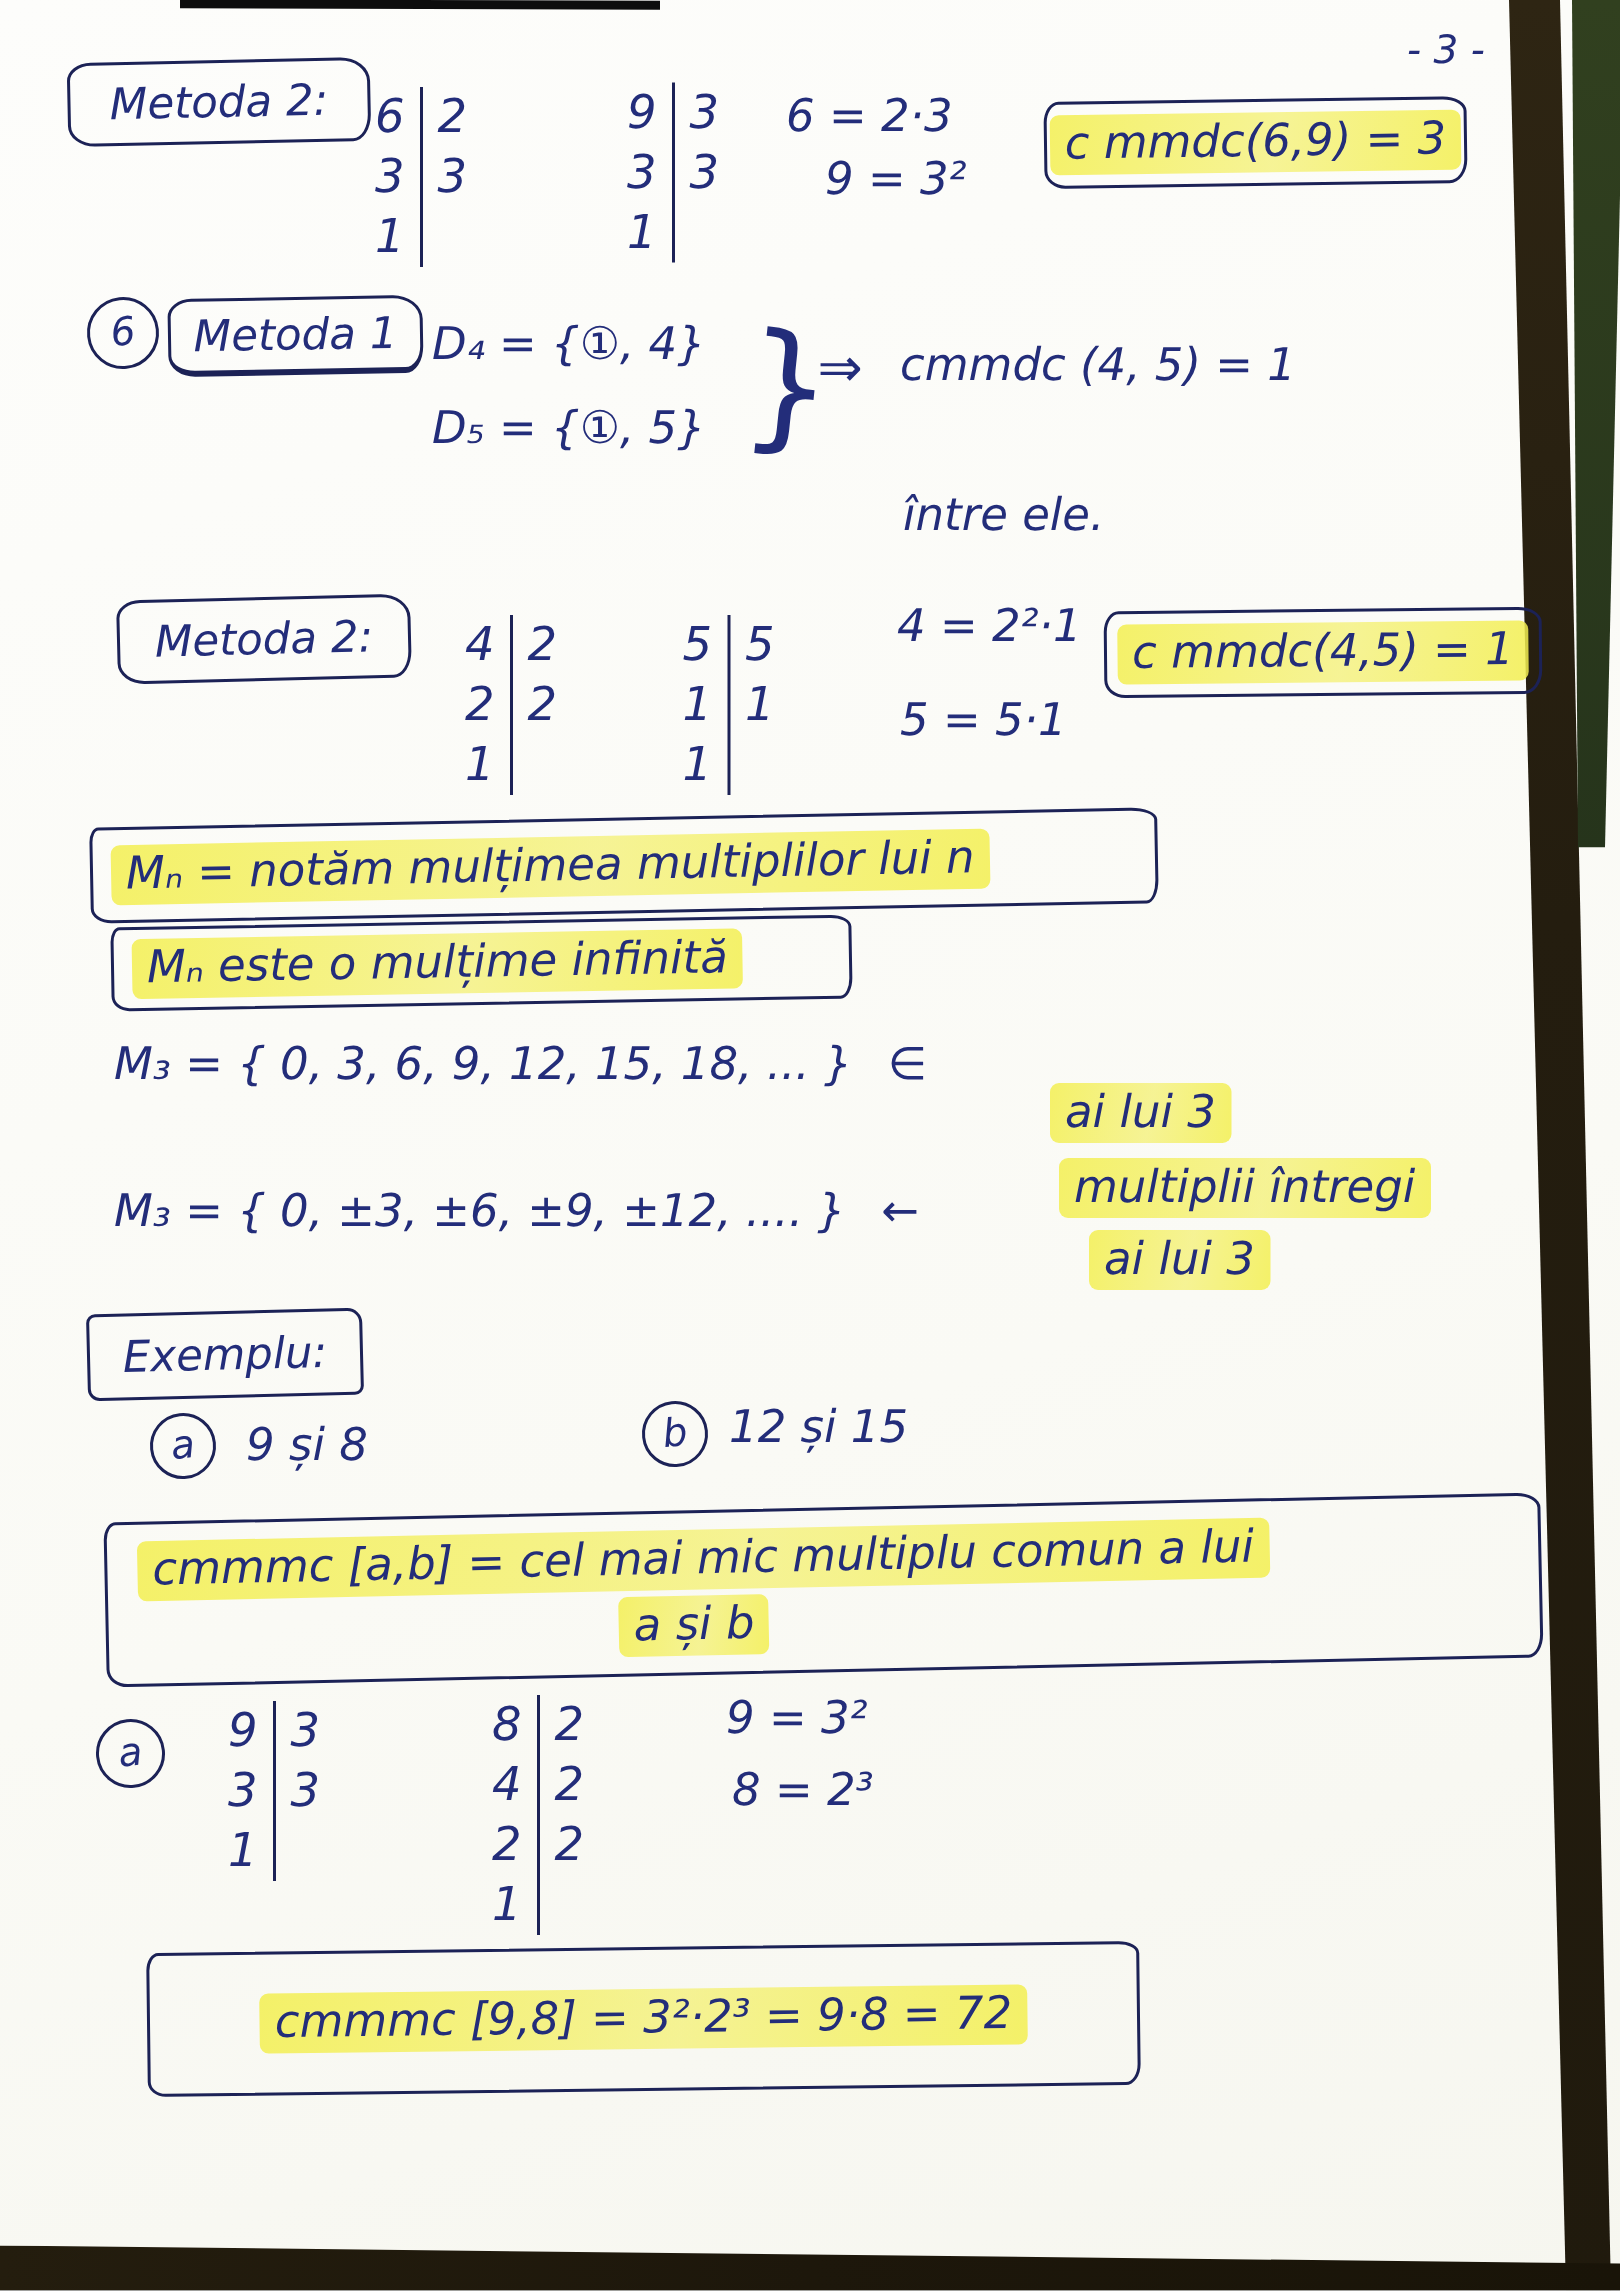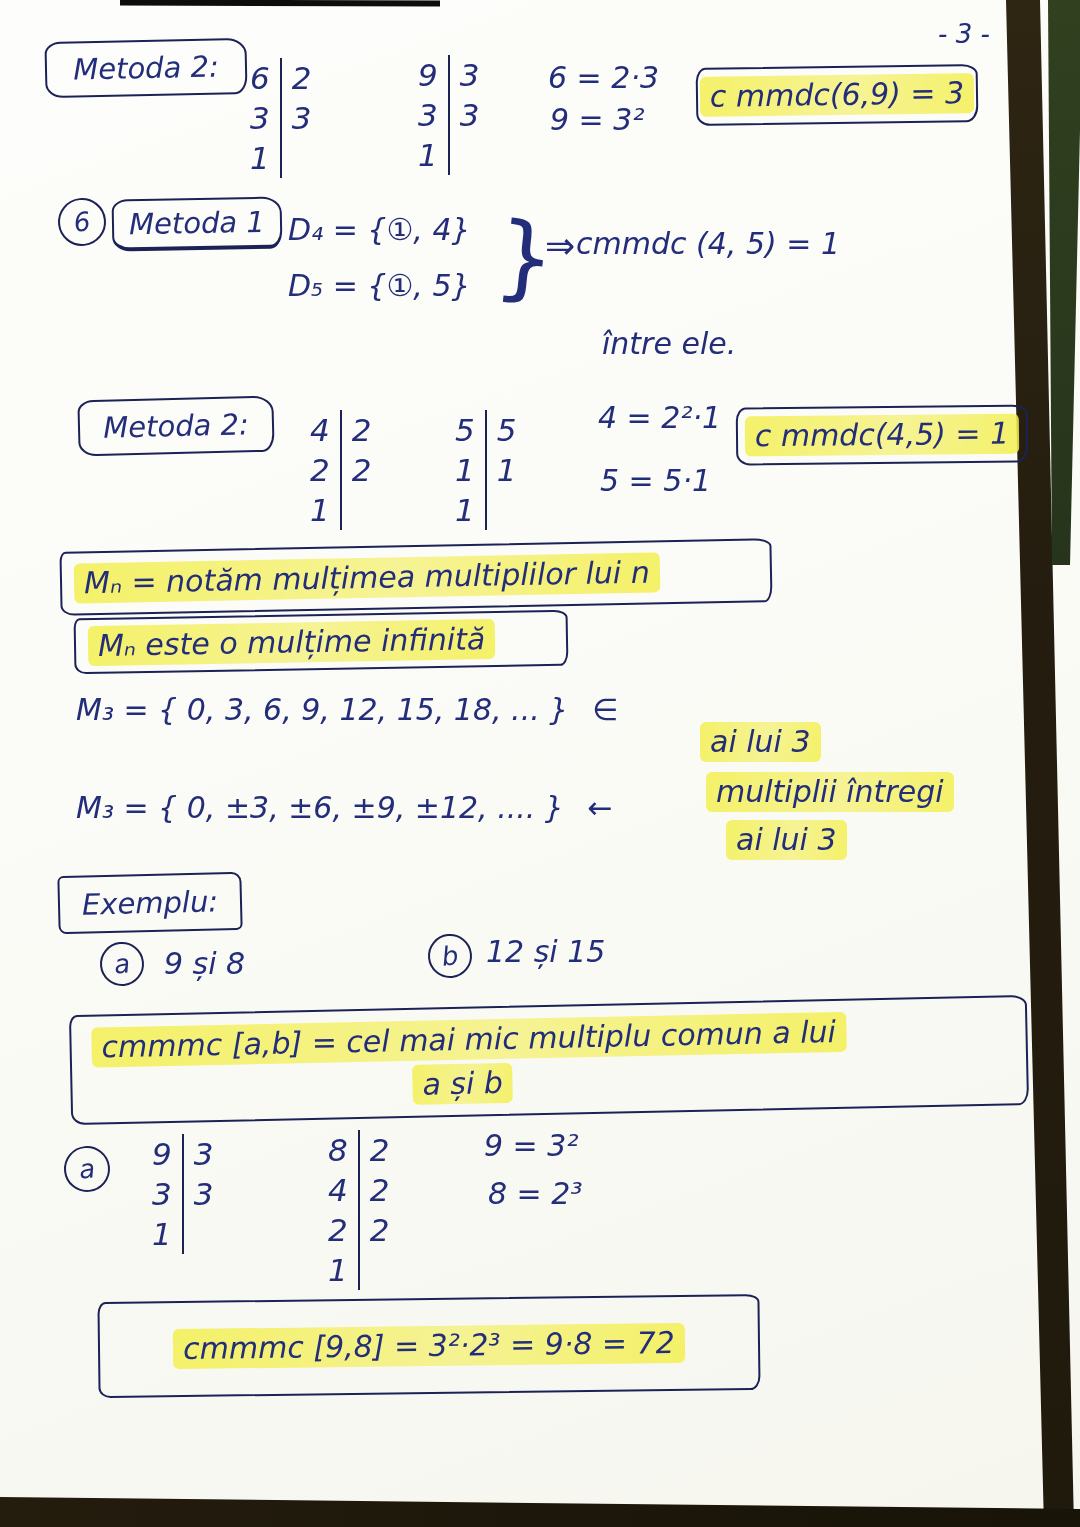--- a/index.html
+++ b/index.html
@@ -102,39 +102,39 @@
       <span>9</span>
       <span>3</span>
       <span>1</span>
     </div>
     <div class="rc">
       <span>3</span>
       <span>3</span>
     </div>
   </div>
 
-  <div class="abs txt" style="left:548px;top:60px;font-style:italic;">6 = 2·3</div>
+  <div class="abs txt" style="left:524px;top:60px;font-style:italic;">6 = 2·3</div>
   <div class="abs txt" style="left:550px;top:102px;">9 = 3²</div>
 
   <div class="abs resbox" style="left:696px;top:66px;width:282px;height:58px;transform:rotate(-.8deg);">
     <span class="hl txt">c mmdc(6,9) = 3</span>
   </div>
 
   <div class="abs circle" style="left:58px;top:198px;width:48px;height:48px;">
     <span>6</span>
   </div>
   <div class="abs sketchbox" style="left:112px;top:198px;width:170px;height:52px;transform:rotate(-1deg);border-bottom-width:4px;">
     <span>Metoda 1</span>
   </div>
 
   <div class="abs txt" style="left:288px;top:212px;">D₄ = {①, 4}</div>
   <div class="abs txt" style="left:288px;top:268px;">D₅ = {①, 5}</div>
   <div class="abs bigbrace" style="left:496px;top:212px;">}</div>
   <div class="abs txt" style="left:545px;top:228px;font-size:36px;">⇒</div>
-  <div class="abs txt" style="left:576px;top:226px;">cmmdc (4, 5) = 1</div>
+  <div class="abs txt" style="left:600px;top:226px;">cmmdc (4, 5) = 1</div>
   <div class="abs txt" style="left:602px;top:326px;">între ele.</div>
 
   <div class="abs sketchbox" style="left:78px;top:398px;width:196px;height:56px;transform:rotate(-1.4deg);">
     <span>Metoda 2:</span>
   </div>
 
   <div class="abs ladder" style="left:310px;top:410px;">
     <div class="lc">
       <span>4</span>
       <span>2</span>

